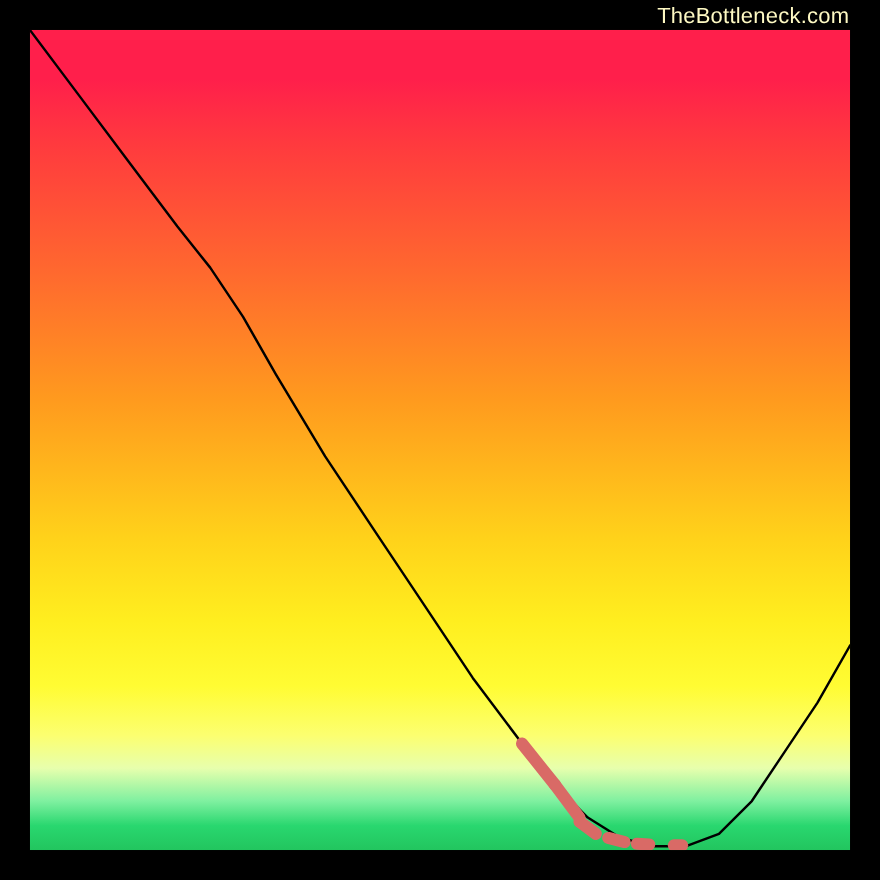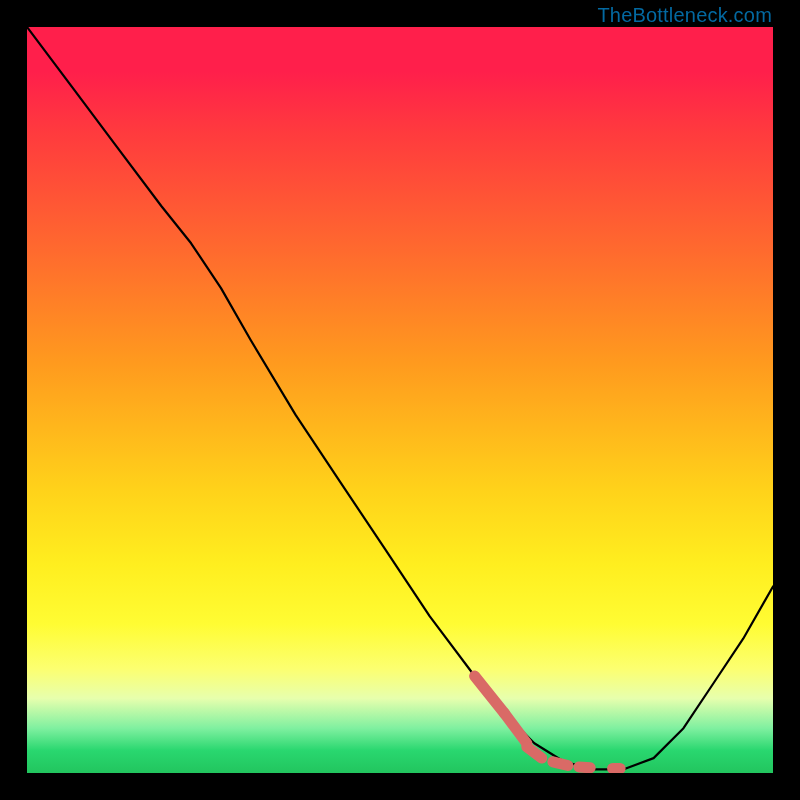--- a/index.html
+++ b/index.html
@@ -83,21 +83,21 @@
   svg.curve {
     position: absolute;
     inset: 0;
   }
   .watermark {
     position: absolute;
     top: 4px;
     right: 28px;
     font-family: Arial, Helvetica, sans-serif;
     font-size: 20px;
-    color: #0369a1;
+    color: #fef9c3;
     letter-spacing: 0.2px;
     z-index: 10;
   }
 </style>
 </head>
 <body>
 <div class="wrap">
 
   <div class="plot-area">
     <div class="gradient"></div>

